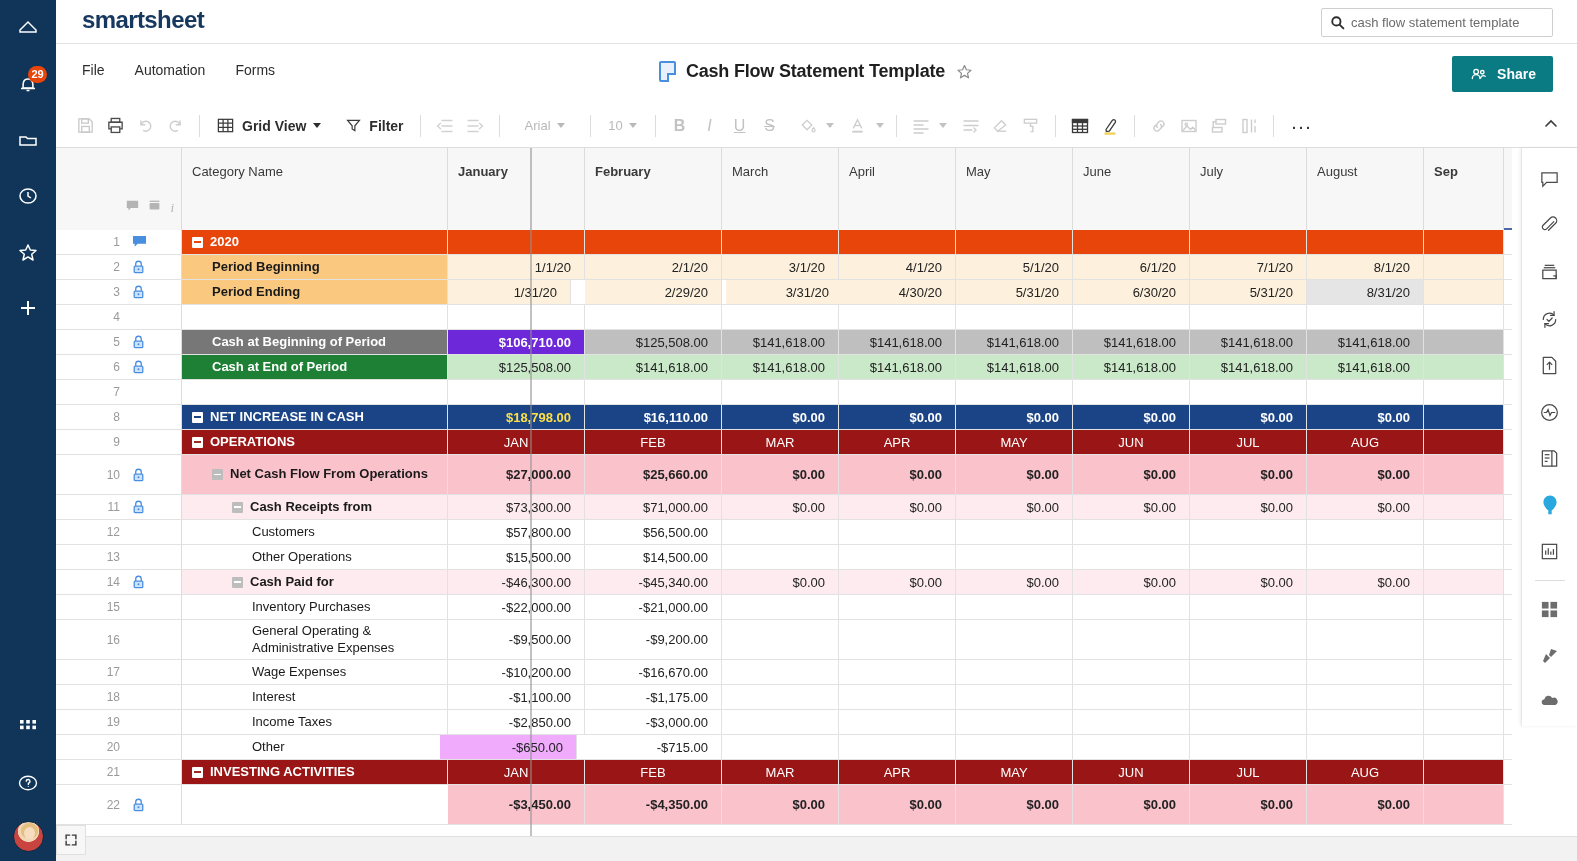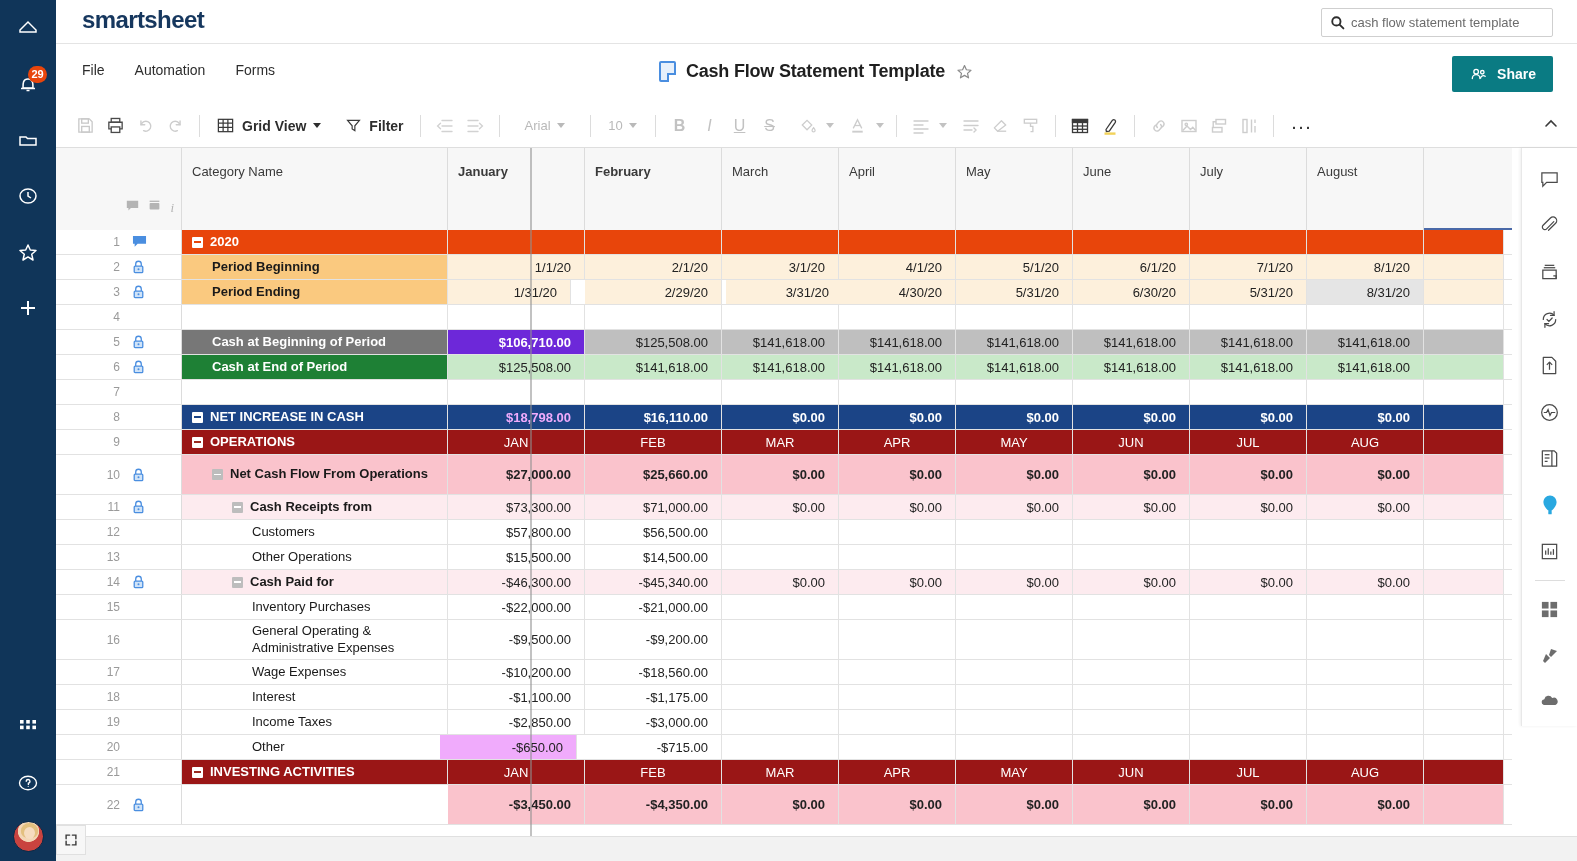--- a/index.html
+++ b/index.html
@@ -516,20 +516,21 @@
       </div>
     <div class="hcell" style="left: 126px; width: 266px;"><span>Category Name</span></div>
         <div class="hcell bold" style="left: 392px; width: 137px;"><span>January</span></div>
         <div class="hcell bold" style="left: 529px; width: 137px;"><span>February</span></div>
         <div class="hcell" style="left: 666px; width: 117px;"><span>March</span></div>
         <div class="hcell" style="left: 783px; width: 117px;"><span>April</span></div>
         <div class="hcell" style="left: 900px; width: 117px;"><span>May</span></div>
         <div class="hcell" style="left: 1017px; width: 117px;"><span>June</span></div>
         <div class="hcell" style="left: 1134px; width: 117px;"><span>July</span></div>
         <div class="hcell" style="left: 1251px; width: 117px;"><span>August</span></div>
+        <div class="hcell bold" style="left: 1368px; width: 80px;"><span>Sep</span></div>
       </div>
     <div class="grid-body" id="gbody">
         <div class="row" style="height: 25px;">
           <div class="rownum">
             <span class="n">1</span>
             <span class="ic">
               <svg width="15" height="14" viewBox="0 0 16 15" fill="#4a8ee0">
                 <path d="M1 1h14v8.5H6l-3.2 3.2V9.5H1z"></path>
               </svg>
             </span>
@@ -798,21 +799,21 @@
           <div class="rownum">
             <span class="n">8</span>
             <span class="ic"></span>
           </div>
           <div class="cell cat" style="left: 126px; width: 266px; background: rgb(27, 68, 134); color: rgb(255, 255, 255); font-weight: bold; padding-left: 10px;">
             <span class="toggle wb">
               <i></i>
             </span>
             <span style="line-height: 1.25;">NET INCREASE IN CASH</span>
           </div>
-          <div class="cell num" style="left: 392px; width: 137px; background: rgb(27, 68, 134); color: #f0abfc; font-weight: bold;">
+          <div class="cell num" style="left: 392px; width: 137px; background: rgb(27, 68, 134); color: #fde047; font-weight: bold;">
             <span>$18,798.00</span>
           </div>
           <div class="cell num" style="left: 529px; width: 137px; background: rgb(27, 68, 134); color: rgb(255, 255, 255); font-weight: bold;">
             <span>$16,110.00</span>
           </div>
           <div class="cell num" style="left: 666px; width: 117px; background: rgb(27, 68, 134); color: rgb(255, 255, 255); font-weight: bold;">
             <span>$0.00</span>
           </div>
           <div class="cell num" style="left: 783px; width: 117px; background: rgb(27, 68, 134); color: rgb(255, 255, 255); font-weight: bold;">
             <span>$0.00</span>
@@ -1138,21 +1139,21 @@
             <span class="n">17</span>
             <span class="ic"></span>
           </div>
           <div class="cell cat" style="left: 126px; width: 266px; background: rgb(255, 255, 255); color: rgb(26, 26, 26); font-weight: normal; padding-left: 70px;">
             <span style="line-height: 1.25;">Wage Expenses</span>
           </div>
           <div class="cell num" style="left: 392px; width: 137px; background: rgb(255, 255, 255); color: rgb(34, 34, 34); font-weight: normal;">
             <span>-$10,200.00</span>
           </div>
           <div class="cell num" style="left: 529px; width: 137px; background: rgb(255, 255, 255); color: rgb(34, 34, 34); font-weight: normal;">
-            <span>-$18,560.00</span>
+            <span>-$16,670.00</span>
           </div>
           <div class="cell num" style="left: 666px; width: 117px; background: rgb(255, 255, 255); color: rgb(34, 34, 34); font-weight: normal;">
             <span></span>
           </div>
           <div class="cell num" style="left: 783px; width: 117px; background: rgb(255, 255, 255); color: rgb(34, 34, 34); font-weight: normal;">
             <span></span>
           </div>
           <div class="cell num" style="left: 900px; width: 117px; background: rgb(255, 255, 255); color: rgb(34, 34, 34); font-weight: normal;">
             <span></span>
           </div>

